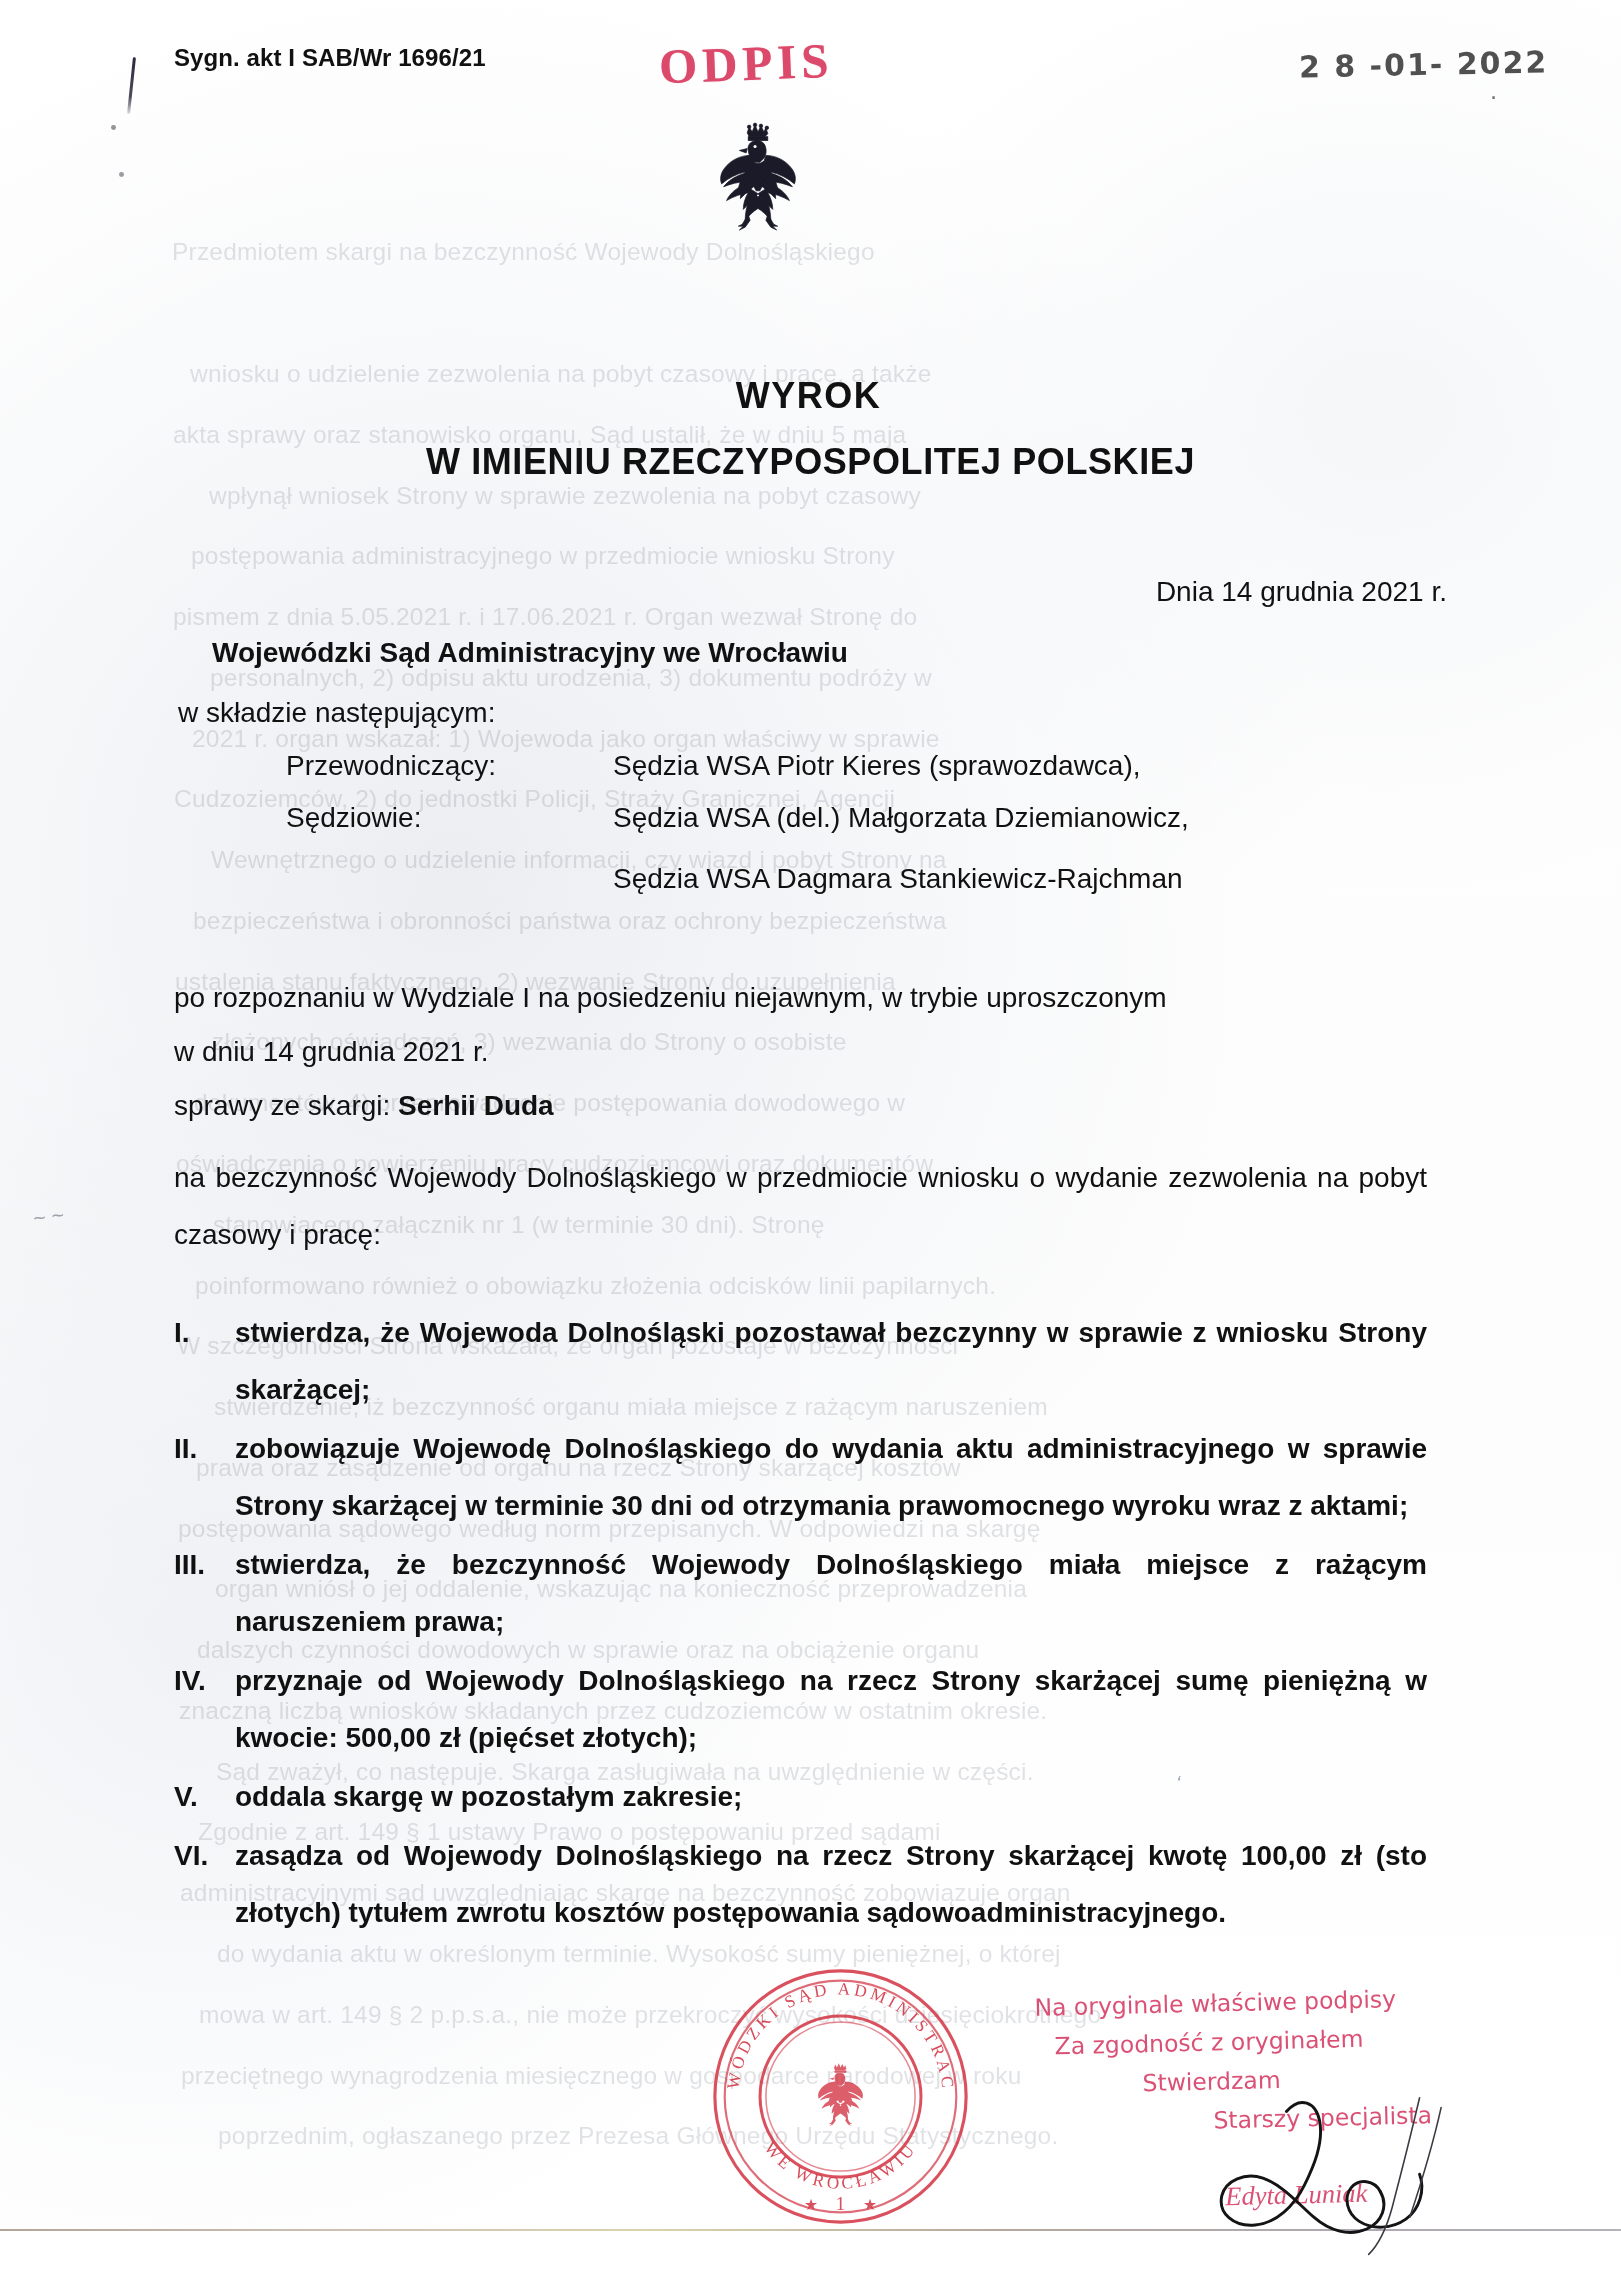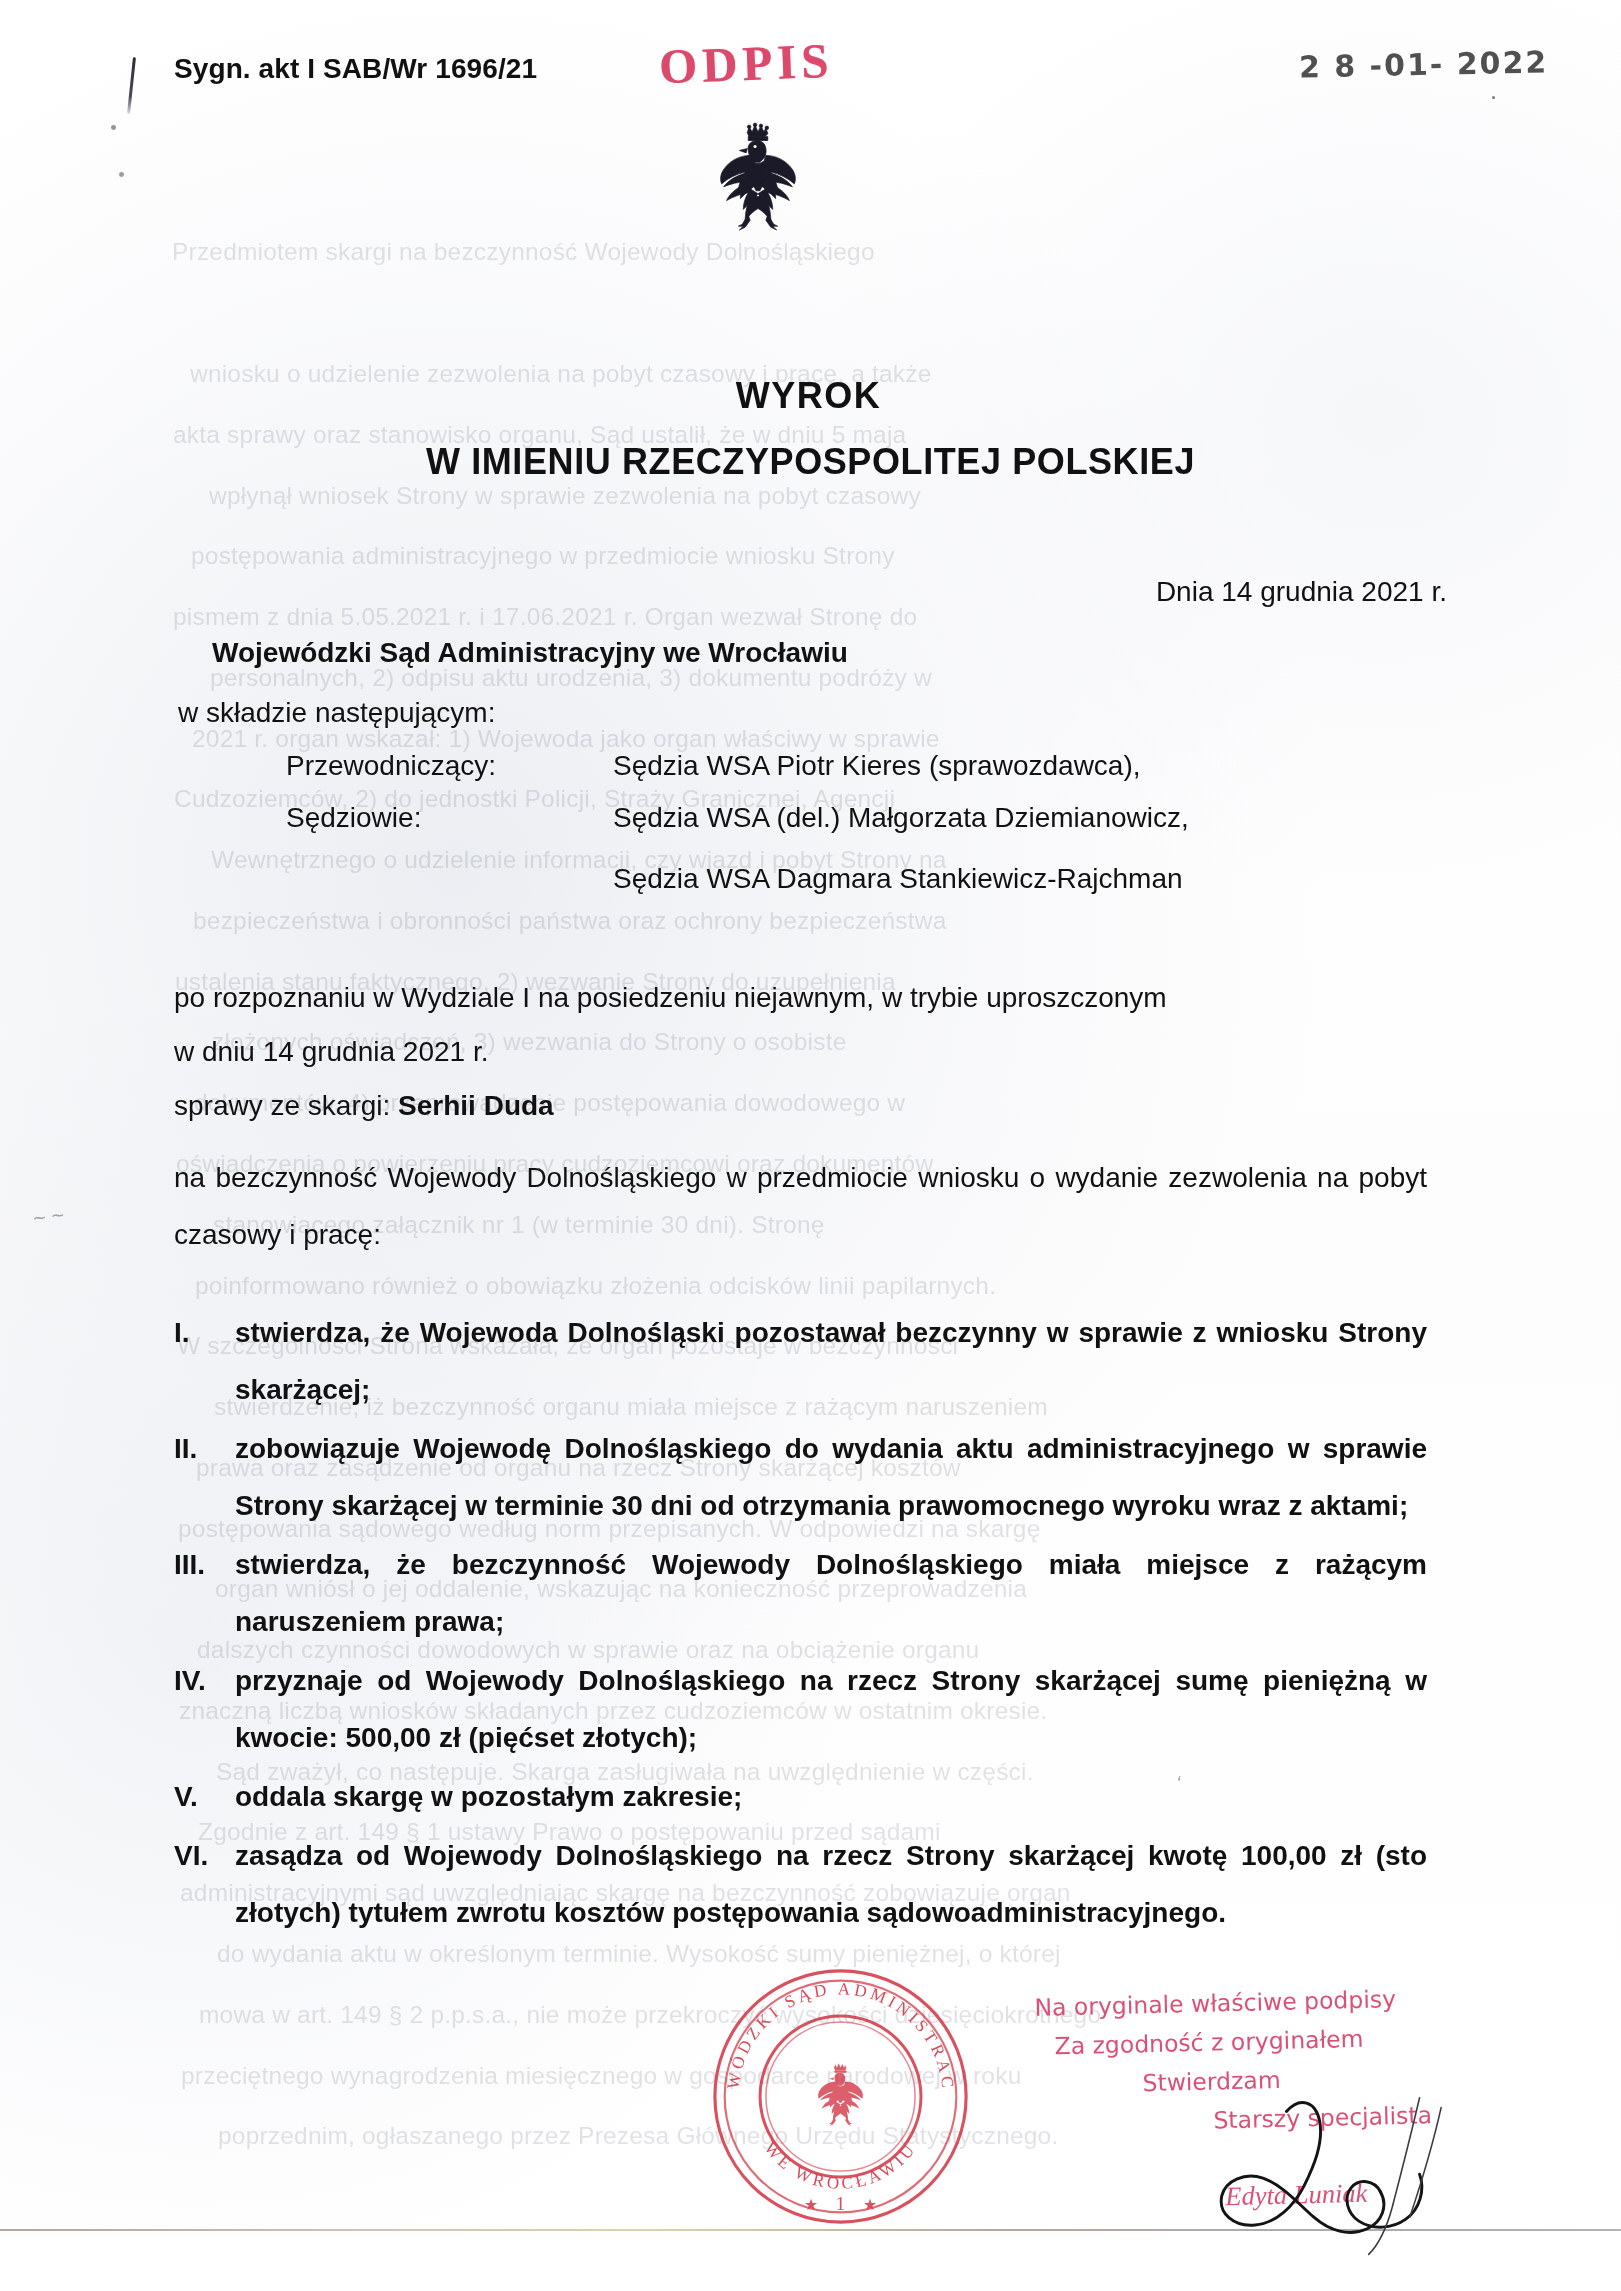--- a/index.html
+++ b/index.html
@@ -76,22 +76,22 @@
   .content {
     position: absolute;
     inset: 0;
     z-index: 5;
   }
 
   .abs { position: absolute; }
 
   
   .sygn {
-    left: 174px; top: 53px;
-    font-size: 28px;
+    left: 174px; top: 44px;
+    font-size: 24px;
     font-weight: bold;
     letter-spacing: 0.1px;
   }
 
   .odpis {
     left: 659px; top: 35px;
     font-family: "Liberation Serif", serif;
     font-size: 49px;
     font-weight: bold;
     letter-spacing: 4.9px;

